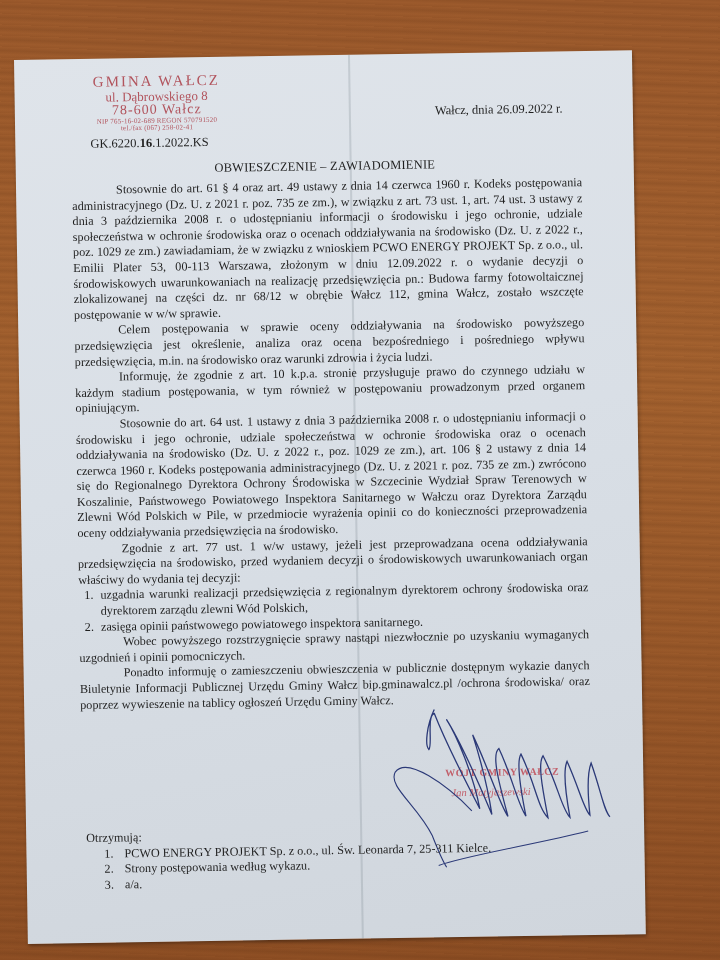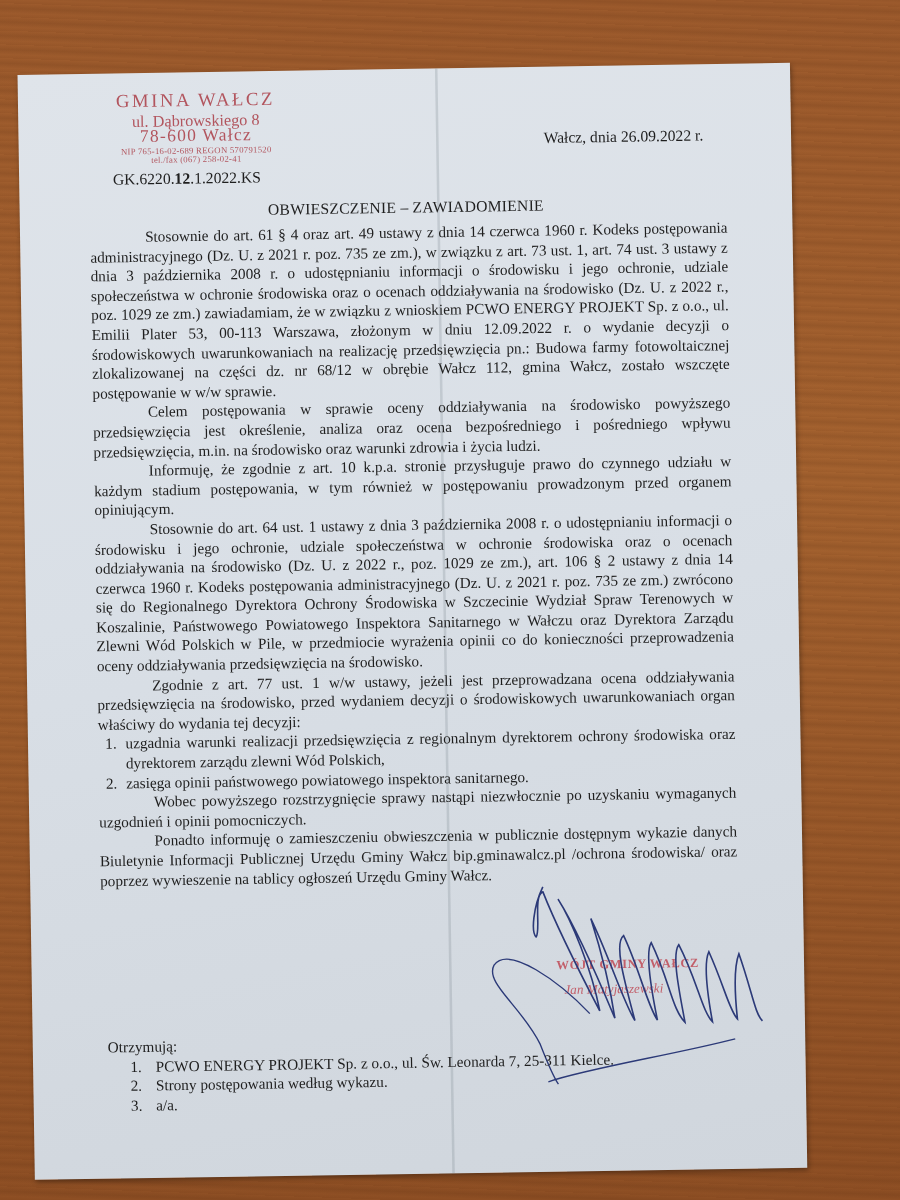--- a/index.html
+++ b/index.html
@@ -69,21 +69,21 @@
   <div class="fold"></div>
 
   <div class="stamp">
     <div class="t1">GMINA WAŁCZ</div>
     <div class="t2">ul. Dąbrowskiego 8</div>
     <div class="t3">78-600 Wałcz</div>
     <div class="t4">NIP 765-16-02-689   REGON 570791520</div>
     <div class="t5">tel./fax (067) 258-02-41</div>
   </div>
 
-  <div class="ref"><span>GK.6220.</span><b>12</b><span>.1.2022.KS</span></div>
+  <div class="ref"><span>GK.6220.</span><b>16</b><span>.1.2022.KS</span></div>
 
   <div class="place-date">Wałcz, dnia 26.09.2022 r.</div>
 
   <div class="title">OBWIESZCZENIE – ZAWIADOMIENIE</div>
 
   <div class="body">
     <p>Stosownie do art. 61 § 4 oraz art. 49 ustawy z dnia 14 czerwca 1960 r. Kodeks postępowania administracyjnego (Dz. U. z 2021 r. poz. 735 ze zm.), w związku z art. 73 ust. 1, art. 74 ust. 3 ustawy z dnia 3 października 2008 r. o udostępnianiu informacji o środowisku i jego ochronie, udziale społeczeństwa w ochronie środowiska oraz o ocenach oddziaływania na środowisko (Dz. U. z 2022 r., poz. 1029 ze zm.) zawiadamiam, że w związku z wnioskiem PCWO ENERGY PROJEKT Sp. z o.o., ul. Emilii Plater 53, 00-113 Warszawa, złożonym w dniu 12.09.2022 r. o wydanie decyzji o środowiskowych uwarunkowaniach na realizację przedsięwzięcia pn.: Budowa farmy fotowoltaicznej zlokalizowanej na części dz. nr 68/12 w obrębie Wałcz 112, gmina Wałcz, zostało wszczęte postępowanie w w/w sprawie.</p>
     <p>Celem postępowania w sprawie oceny oddziaływania na środowisko powyższego przedsięwzięcia jest określenie, analiza oraz ocena bezpośredniego i pośredniego wpływu przedsięwzięcia, m.in. na środowisko oraz warunki zdrowia i życia ludzi.</p>
     <p>Informuję, że zgodnie z art. 10 k.p.a. stronie przysługuje prawo do czynnego udziału w każdym stadium postępowania, w tym również w postępowaniu prowadzonym przed organem opiniującym.</p>
     <p>Stosownie do art. 64 ust. 1 ustawy z dnia 3 października 2008 r. o udostępnianiu informacji o środowisku i jego ochronie, udziale społeczeństwa w ochronie środowiska oraz o ocenach oddziaływania na środowisko (Dz. U. z 2022 r., poz. 1029 ze zm.), art. 106 § 2 ustawy z dnia 14 czerwca 1960 r. Kodeks postępowania administracyjnego (Dz. U. z 2021 r. poz. 735 ze zm.) zwrócono się do Regionalnego Dyrektora Ochrony Środowiska w Szczecinie Wydział Spraw Terenowych w Koszalinie, Państwowego Powiatowego Inspektora Sanitarnego w Wałczu oraz Dyrektora Zarządu Zlewni Wód Polskich w Pile, w przedmiocie wyrażenia opinii co do konieczności przeprowadzenia oceny oddziaływania przedsięwzięcia na środowisko.</p>

